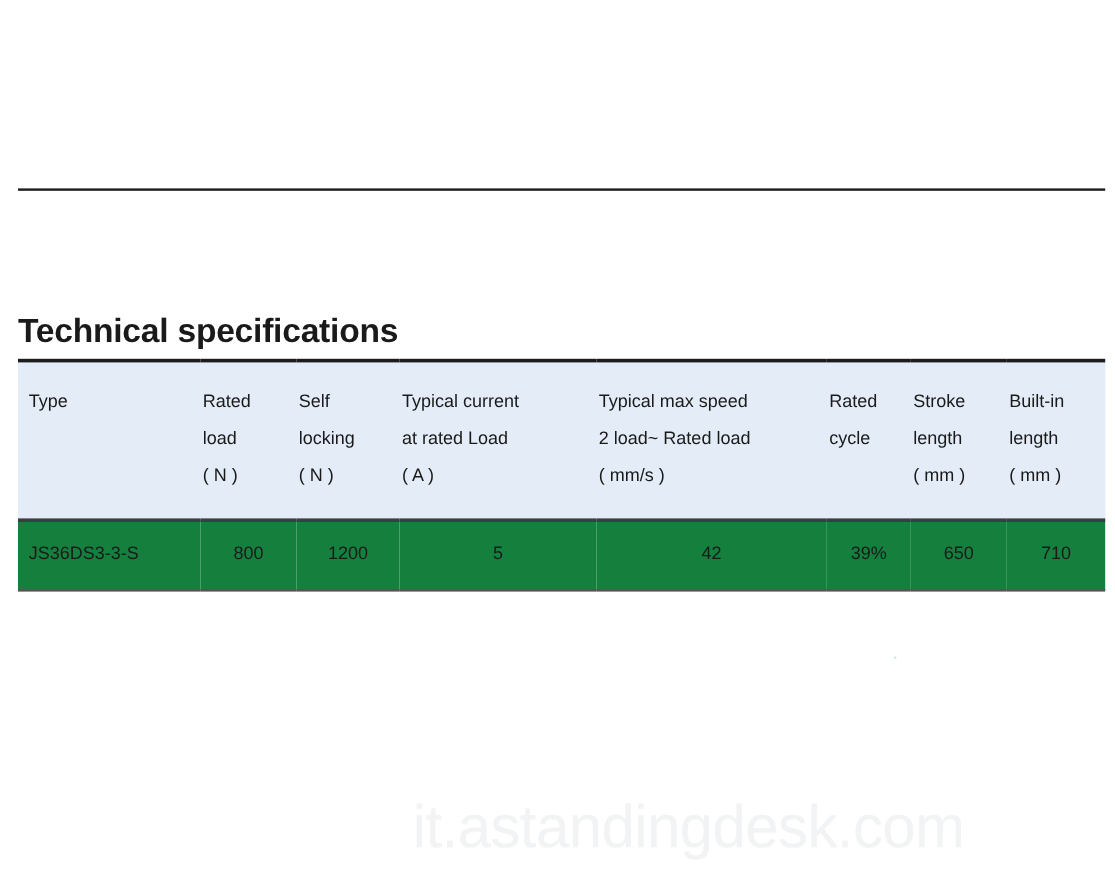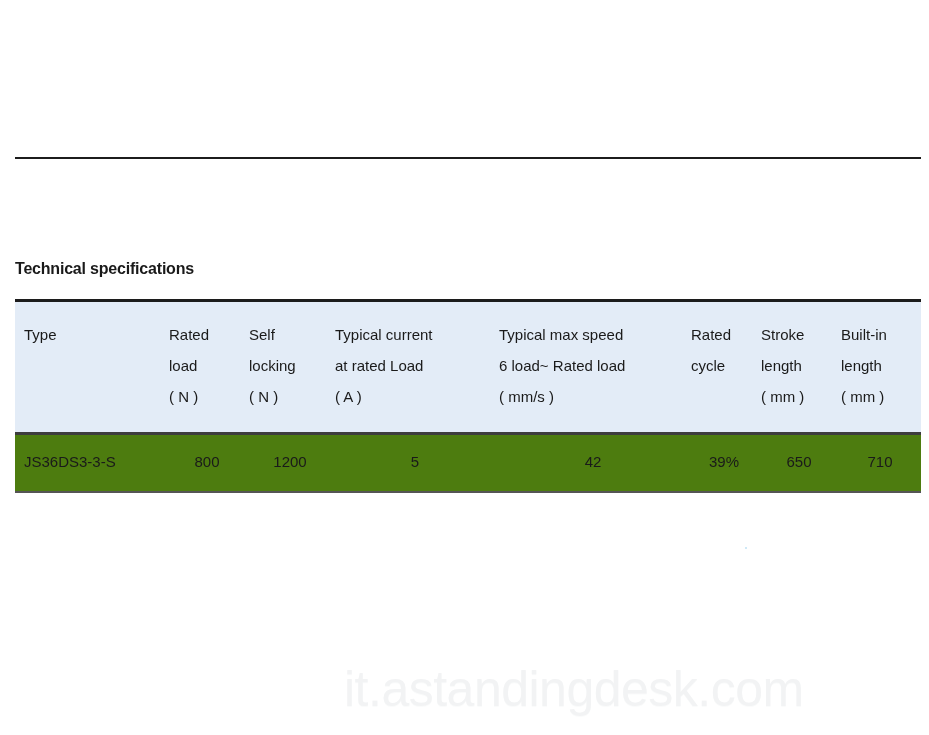--- a/index.html
+++ b/index.html
@@ -29,21 +29,21 @@
     width: 906px;
     height: 2px;
     background: #1c1c1c;
   }
 
   
   .section-heading {
     position: absolute;
     left: 15px;
     top: 260px;
-    font-size: 16px;
+    font-size: 28px;
     font-weight: bold;
     letter-spacing: -0.2px;
     color: #1a1a1a;
     white-space: nowrap;
     text-align: right;
   }
 
   
   .spec-table-wrap {
     position: absolute;
@@ -80,21 +80,21 @@
     text-align: left;
     padding-left: 9px;
   }
 
   table.spec-table tbody td {
     border-bottom: 2px solid #555555;
     padding: 18px 2px 20px 2px;
     text-align: center;
     font-size: 15px;
     color: #1a1a1a;
-    background: #4d7c0f;
+    background: #15803d;
     line-height: 1.2;
   }
 
   table.spec-table tbody td.col-type {
     text-align: left;
     padding-left: 9px;
   }
 
   .hdr-line {
     display: block;
@@ -172,21 +172,21 @@
             <span class="hdr-line">locking</span>
             <span class="hdr-line">( N )</span>
           </th>
           <th>
             <span class="hdr-line">Typical current</span>
             <span class="hdr-line">at rated Load</span>
             <span class="hdr-line">( A )</span>
           </th>
           <th>
             <span class="hdr-line">Typical max speed</span>
-            <span class="hdr-line">6 load~ Rated load</span>
+            <span class="hdr-line">2 load~ Rated load</span>
             <span class="hdr-line">( mm/s )</span>
           </th>
           <th>
             <span class="hdr-line">Rated</span>
             <span class="hdr-line">cycle</span>
           </th>
           <th>
             <span class="hdr-line">Stroke</span>
             <span class="hdr-line">length</span>
             <span class="hdr-line">( mm )</span>

